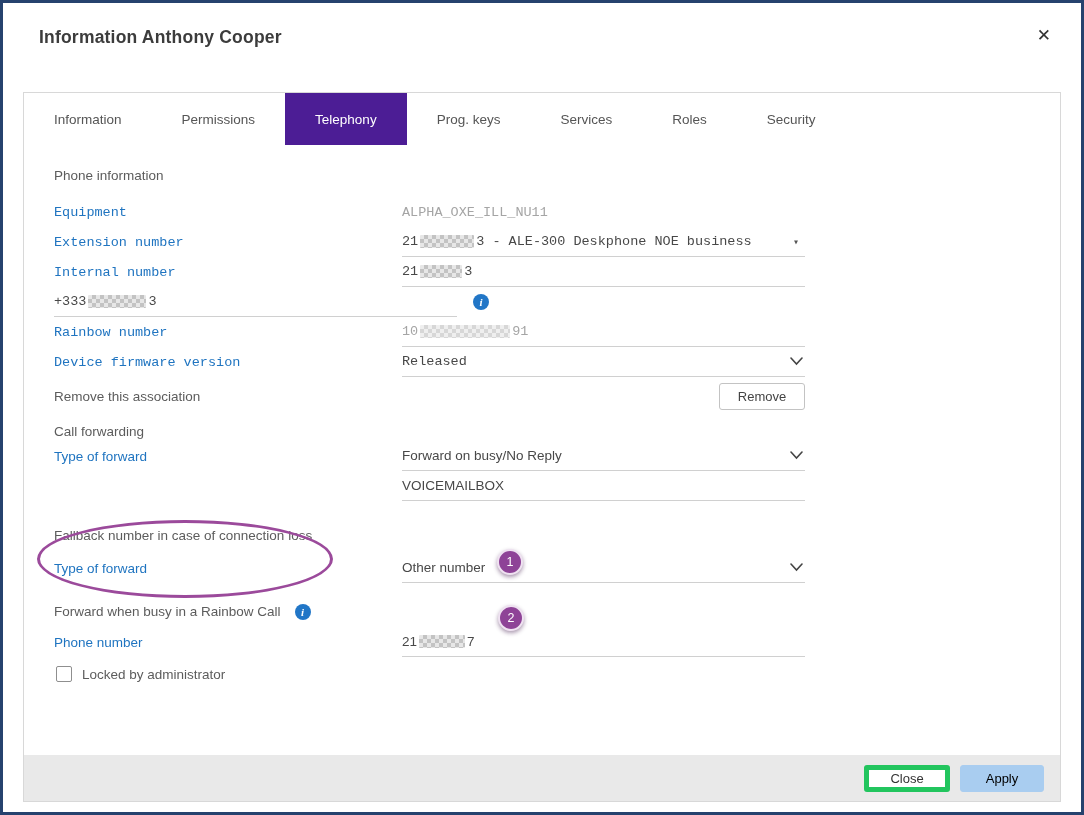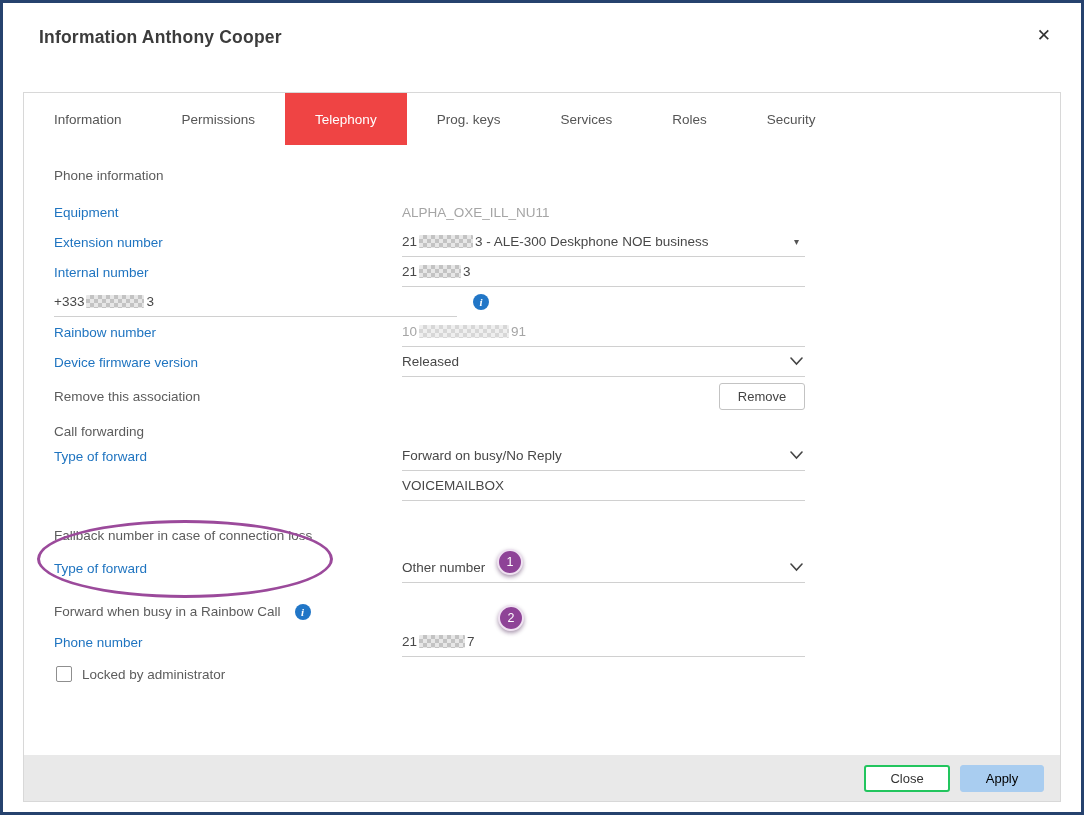--- a/index.html
+++ b/index.html
@@ -18,29 +18,29 @@
   
   .box {
     margin:12px 20px; height:710px; box-sizing:border-box;
     border:1px solid #d8d8d8; background:#fff;
     display:flex; flex-direction:column; position:relative;
   }
 
   
   .tabs { display:flex; height:52px; flex:0 0 52px; }
   .tab { padding:0 30px; display:flex; align-items:center; font-size:13.5px; color:#555; cursor:pointer; white-space:nowrap; }
-  .tab.active { background:#ef4444; color:#fff; }
+  .tab.active { background:#4c1d95; color:#fff; }
 
   
   .content { flex:1 1 auto; padding:22px 30px 0 30px; overflow:hidden; position:relative; }
 
   .section-title { font-size:13.5px; color:#5c5c5c; height:18px; line-height:18px; }
   .section-row { display:flex; align-items:center; height:18px; }
 
-  .rows { margin-top:12px; }
+  .rows { margin-top:12px;font-family:Liberation Mono, monospace; }
   .row { display:flex; align-items:center; height:30px; }
   .flabel { flex:0 0 348px; width:348px; font-size:13.5px; color:#1f74c0; white-space:nowrap; }
   .flabel.plain { color:#5c5c5c; }
   .fvalue {
     flex:0 0 403px; width:403px; height:30px; box-sizing:border-box;
     display:flex; align-items:center; position:relative;
     border-bottom:1px solid #d0d0d0; font-size:13.5px; color:#484848; white-space:nowrap;
   }
   .fvalue.noline { border-bottom:none; }
   .fvalue.readonly { color:#a5a5a5; }
@@ -91,21 +91,21 @@
   .check-row { display:flex; align-items:center; margin-top:6px; height:22px; }
   .checkbox { width:16px; height:16px; box-sizing:border-box; border:1px solid #8f8f8f; border-radius:2px; background:#fff; margin:0 10px 0 2px; cursor:pointer; }
   .check-label { font-size:13.5px; color:#5c5c5c; }
 
   
   .footer {
     flex:0 0 46px; height:46px; background:#e9e9e9;
     display:flex; align-items:center; justify-content:flex-end; gap:10px; padding-right:16px;
   }
   .btn { height:27px; border-radius:3px; font-size:13px; font-family:inherit; cursor:pointer; }
-  .close-btn { width:86px; background:#fff; border:2px solid #22c55e; color:#333; }
+  .close-btn { width:86px; background:#fff; border:5px solid #22c55e; color:#333; }
   .apply-btn { width:84px; background:#a9cdf0; border:1px solid #a9cdf0; color:#000000; cursor:default; }
 </style>
 </head>
 <body>
 
 <div class="dialog-header">
   <div class="dialog-title">Information Anthony Cooper</div>
   <div class="dialog-close">✕</div>
 </div>
 

